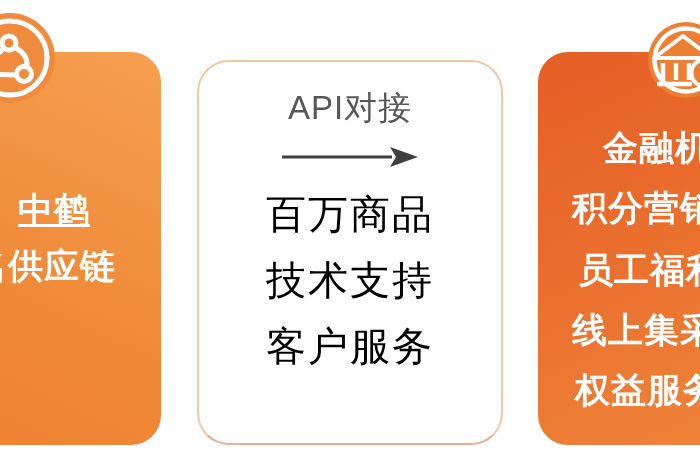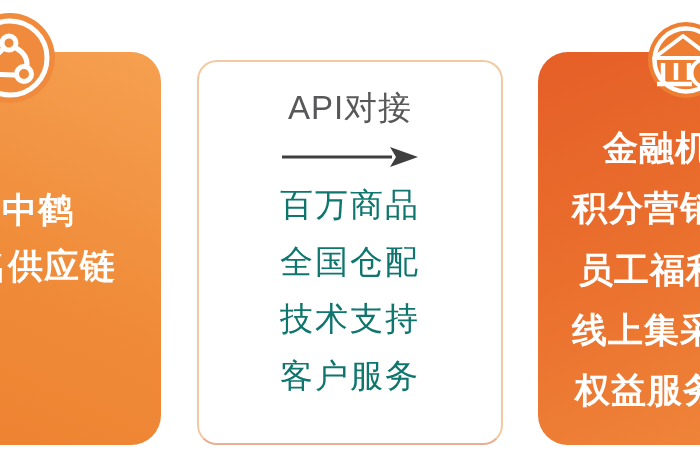--- a/index.html
+++ b/index.html
@@ -27,59 +27,59 @@
   }
   .panel-line{
     position:absolute;
     color:#ffffff;
     font-weight:700;
     font-size:35px;
     line-height:40px;
     white-space:nowrap;
     letter-spacing:1px;
   }
-  .pl-1{left:142px;top:138px;}
+  .pl-1{left:158px;top:138px;text-decoration:underline;}
   .pl-2{left:112px;top:194px;}
   .pr-1{left:65px;top:76px;}
   .pr-2{left:34px;top:136px;}
   .pr-3{left:40px;top:198px;}
   .pr-4{left:34px;top:258px;}
   .pr-5{left:37px;top:318px;}
   
   .card{
     position:absolute;
     left:197px;top:60px;
     width:306px;height:385px;
     box-sizing:border-box;
     background:#ffffff;
     border:2px solid #F2C9A1;
     border-bottom-color:#ECAE92;
-    border-radius:20px;
+    border-radius:32px;
     display:flex;
     flex-direction:column;
     align-items:center;
   }
   .card-title{
     margin-top:24px;
     font-size:33px;
     line-height:44px;
     color:#58585A;
     letter-spacing:1px;
     white-space:nowrap;
   }
   .card-arrow{
     margin-top:14px;
     width:140px;height:26px;
     display:block;
   }
   .card-item{
-    margin-top:13px;
-    font-size:33px;
+    margin-top:22px;
+    font-size:40px;
     line-height:44px;
-    color:#0f766e;
+    color:#000000;
     letter-spacing:2px;
     white-space:nowrap;
   }
   .card-item:first-of-type{margin-top:21px;}
   
   .badge{position:absolute;}
   .badge-left{left:-35px;top:13px;width:90px;height:90px;}
   .badge-right{left:648px;top:22px;width:76px;height:76px;}
   .badge svg{display:block;width:100%;height:100%;}
 </style>
@@ -93,21 +93,20 @@
     <div class="panel-line pl-2">名供应链</div>
   </div>
 
   <div class="card">
     <div class="card-title">API对接</div>
     <svg class="card-arrow" viewBox="0 0 140 26">
       <line x1="2" y1="13" x2="112" y2="13" stroke="#3F3F3F" stroke-width="3"></line>
       <polygon points="110,3 138,13 110,23 116,13" fill="#3F3F3F"></polygon>
     </svg>
     <div class="card-item">百万商品</div>
-    <div class="card-item">全国仓配</div>
     <div class="card-item">技术支持</div>
     <div class="card-item">客户服务</div>
   </div>
 
   <div class="panel panel-right">
     <div class="panel-line pr-1">金融机构</div>
     <div class="panel-line pr-2">积分营销</div>
     <div class="panel-line pr-3">员工福利</div>
     <div class="panel-line pr-4">线上集采</div>
     <div class="panel-line pr-5">权益服务</div>

